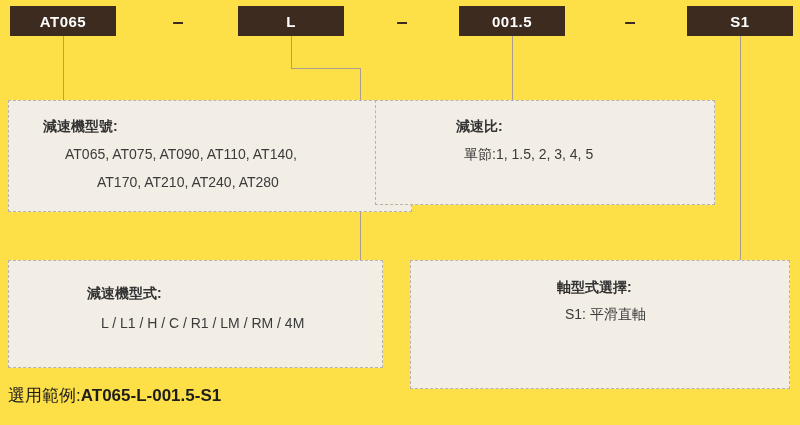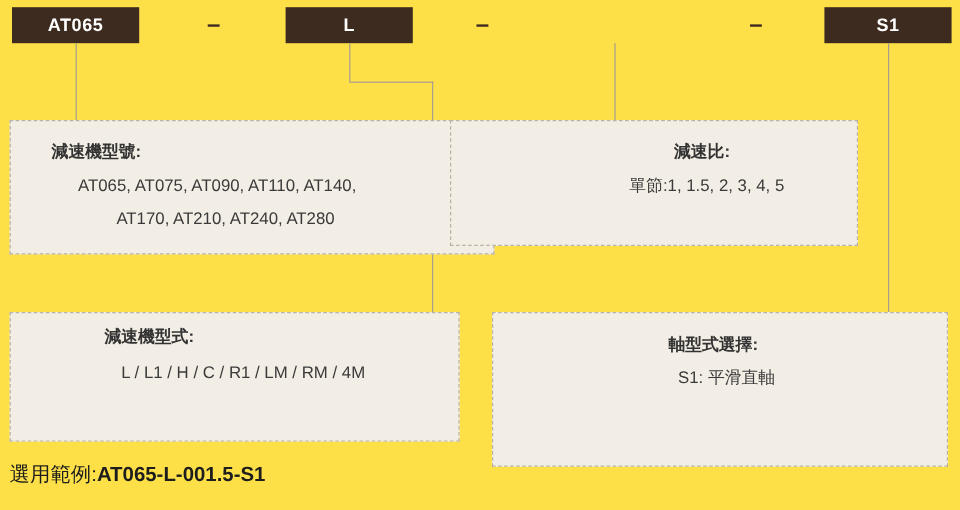--- a/index.html
+++ b/index.html
@@ -80,43 +80,44 @@
 </style>
 </head>
 <body>
 
 <div id="canvas" style="--segment-bg: #3e2b20; --segment-text: #ffffff; --separator-color: #3e2b20; --box-bg: #f3eee5; --box-border: #b8b3a8; --connector: #a89d8f;">
 
   <div class="seg" style="left:10px">AT065</div>
   <div class="dash" style="left:166px">–</div>
   <div class="seg" style="left:238px">L</div>
   <div class="dash" style="left:390px">–</div>
+  <div class="seg" style="left:459px">001.5</div>
   <div class="dash" style="left:618px">–</div>
   <div class="seg" style="left:687px">S1</div>
 
   <div class="vline" style="left:63px;  top:36px; height:64px;"></div>
   <div class="vline" style="left:291px; top:36px; height:32px;"></div>
   <div class="hline" style="left:291px; top:68px; width:70px;"></div>
   <div class="vline" style="left:360px; top:68px; height:192px;"></div>
   <div class="vline" style="left:512px; top:36px; height:64px;"></div>
   <div class="vline" style="left:740px; top:36px; height:224px;"></div>
 
   <div class="infobox" style="left:8px; top:100px; width:404px; height:112px;">
     <div class="title" style="margin:17px 0 0 34px;">減速機型號:</div>
     <div class="bline" style="margin:10px 0 0 56px;">AT065, AT075, AT090, AT110, AT140,</div>
     <div class="bline" style="margin:12px 0 0 88px;">AT170, AT210, AT240, AT280</div>
   </div>
 
-  <div class="infobox" style="left:375px; top:100px; width:340px; height:105px;text-align:center;">
+  <div class="infobox" style="left:375px; top:100px; width:340px; height:105px;">
     <div class="title" style="margin:17px 0 0 80px;">減速比:</div>
     <div class="bline" style="margin:10px 0 0 88px;">單節:1, 1.5, 2, 3, 4, 5</div>
   </div>
 
   <div class="infobox" style="left:8px; top:260px; width:375px; height:108px;">
-    <div class="title" style="margin:11px 0 0 78px;">減速機型式:</div>
+    <div class="title" style="margin:24px 0 0 78px;">減速機型式:</div>
     <div class="bline" style="margin:12px 0 0 92px;">L / L1 / H / C / R1 / LM / RM / 4M</div>
   </div>
 
   <div class="infobox" style="left:410px; top:260px; width:380px; height:129px;">
     <div class="title" style="margin:18px 0 0 146px;">軸型式選擇:</div>
     <div class="bline" style="margin:9px 0 0 154px;">S1: 平滑直軸</div>
   </div>
 
   <div class="example">
     <span class="lbl">選用範例:</span>

